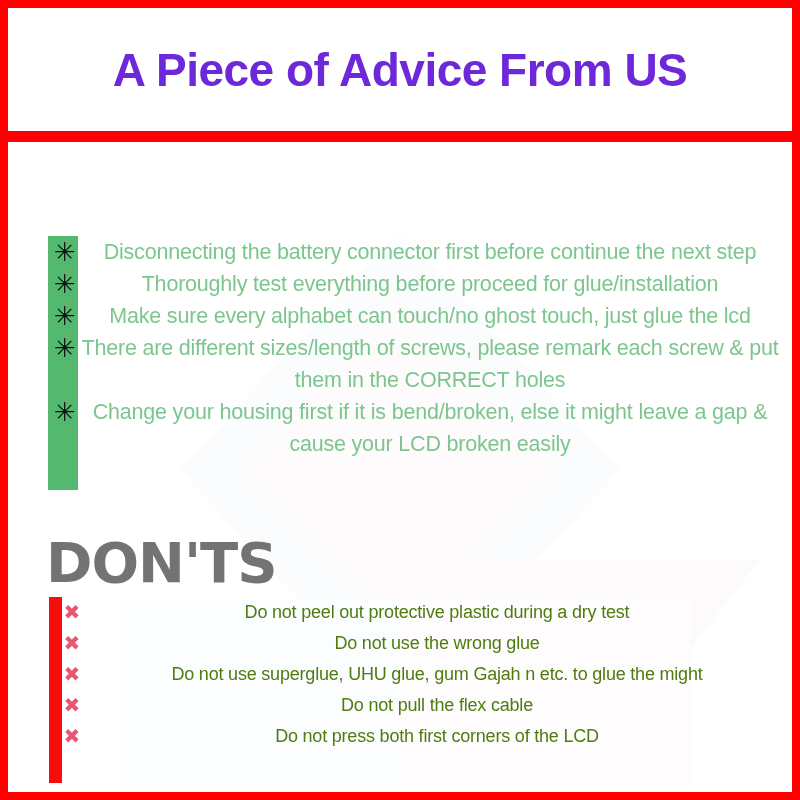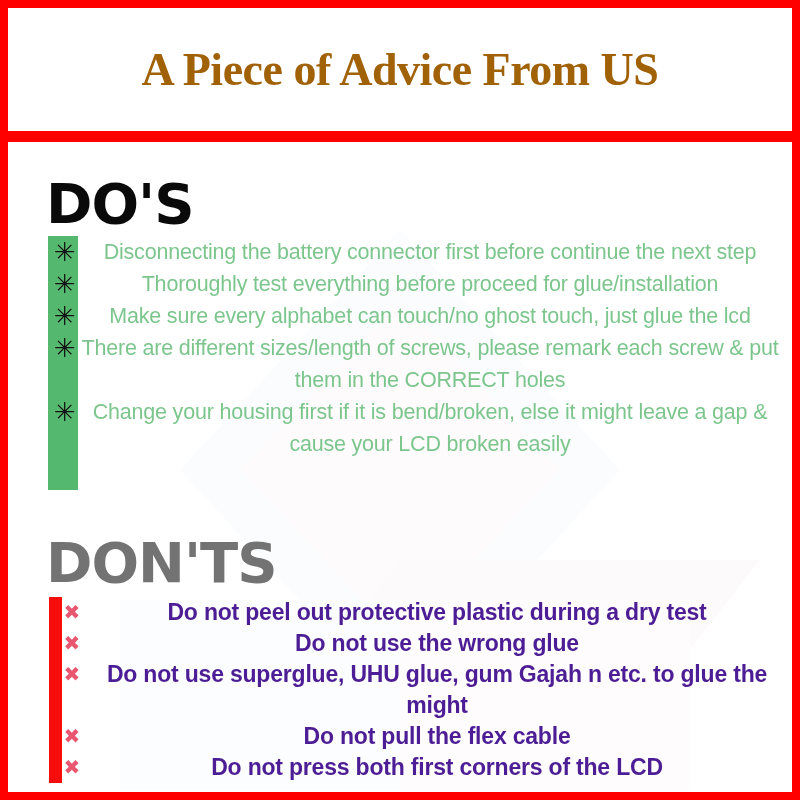--- a/index.html
+++ b/index.html
@@ -59,25 +59,25 @@
     left: 8px;
     top: 8px;
     width: 784px;
     height: 123px;
     display: flex;
     align-items: center;
     justify-content: center;
     z-index: 2;
   }
   .title-text {
-    font-family: Liberation Serif, serif;
+    font-family: Liberation Sans, sans-serif;
     font-weight: bold;
     font-size: 46px;
     letter-spacing: -0.5px;
-    color: #a16207;
+    color: #6d28d9;
     white-space: nowrap;
   }
 
   
   .heading {
     position: absolute;
     font-family: "DejaVu Sans", sans-serif;
     font-weight: bold;
     font-size: 56px;
     line-height: 56px;
@@ -171,25 +171,24 @@
   .list-donts .item-bullet {
     width: 24px;
     font-family: "DejaVu Sans", sans-serif;
     font-weight: bold;
     font-size: 20px;
     line-height: 31px;
     color: #e8566f;
   }
   .list-donts .item-text {
     font-family: "Liberation Sans", sans-serif;
-    font-size: 23px;
+    font-size: 18px;
     line-height: 31px;
-    color: #4c1d95;
+    color: #4d7c0f;
     letter-spacing: -0.2px;
-    font-weight: bold;
   }
 </style>
 </head>
 <body>
 
 <div id="poster">
 
   <svg class="watermark" viewBox="0 0 800 800" xmlns="http://www.w3.org/2000/svg" aria-hidden="true">
     <g opacity="0.055">
       <polygon points="400,230 620,470 400,710 180,470" fill="#c8d8e8"></polygon>
@@ -198,21 +197,20 @@
       <polygon points="120,600 400,600 400,790 120,790" fill="#cfe0ee"></polygon>
       <polygon points="400,600 690,600 690,790 400,790" fill="#f0cdd4"></polygon>
     </g>
   </svg>
 
   <div class="title-bar">
     <div class="title-text">A Piece of Advice From US</div>
   </div>
   <div class="title-rule"></div>
 
-  <div class="heading heading-dos">DO'S</div>
   <div class="accent-bar accent-green"></div>
 
   <ul class="list list-dos">
     <li class="item">
       <span class="item-bullet">✳</span>
       <span class="item-text">Disconnecting the battery connector first before continue the next step</span>
     </li>
     <li class="item">
       <span class="item-bullet">✳</span>
       <span class="item-text">Thoroughly test everything before proceed for glue/installation</span>

